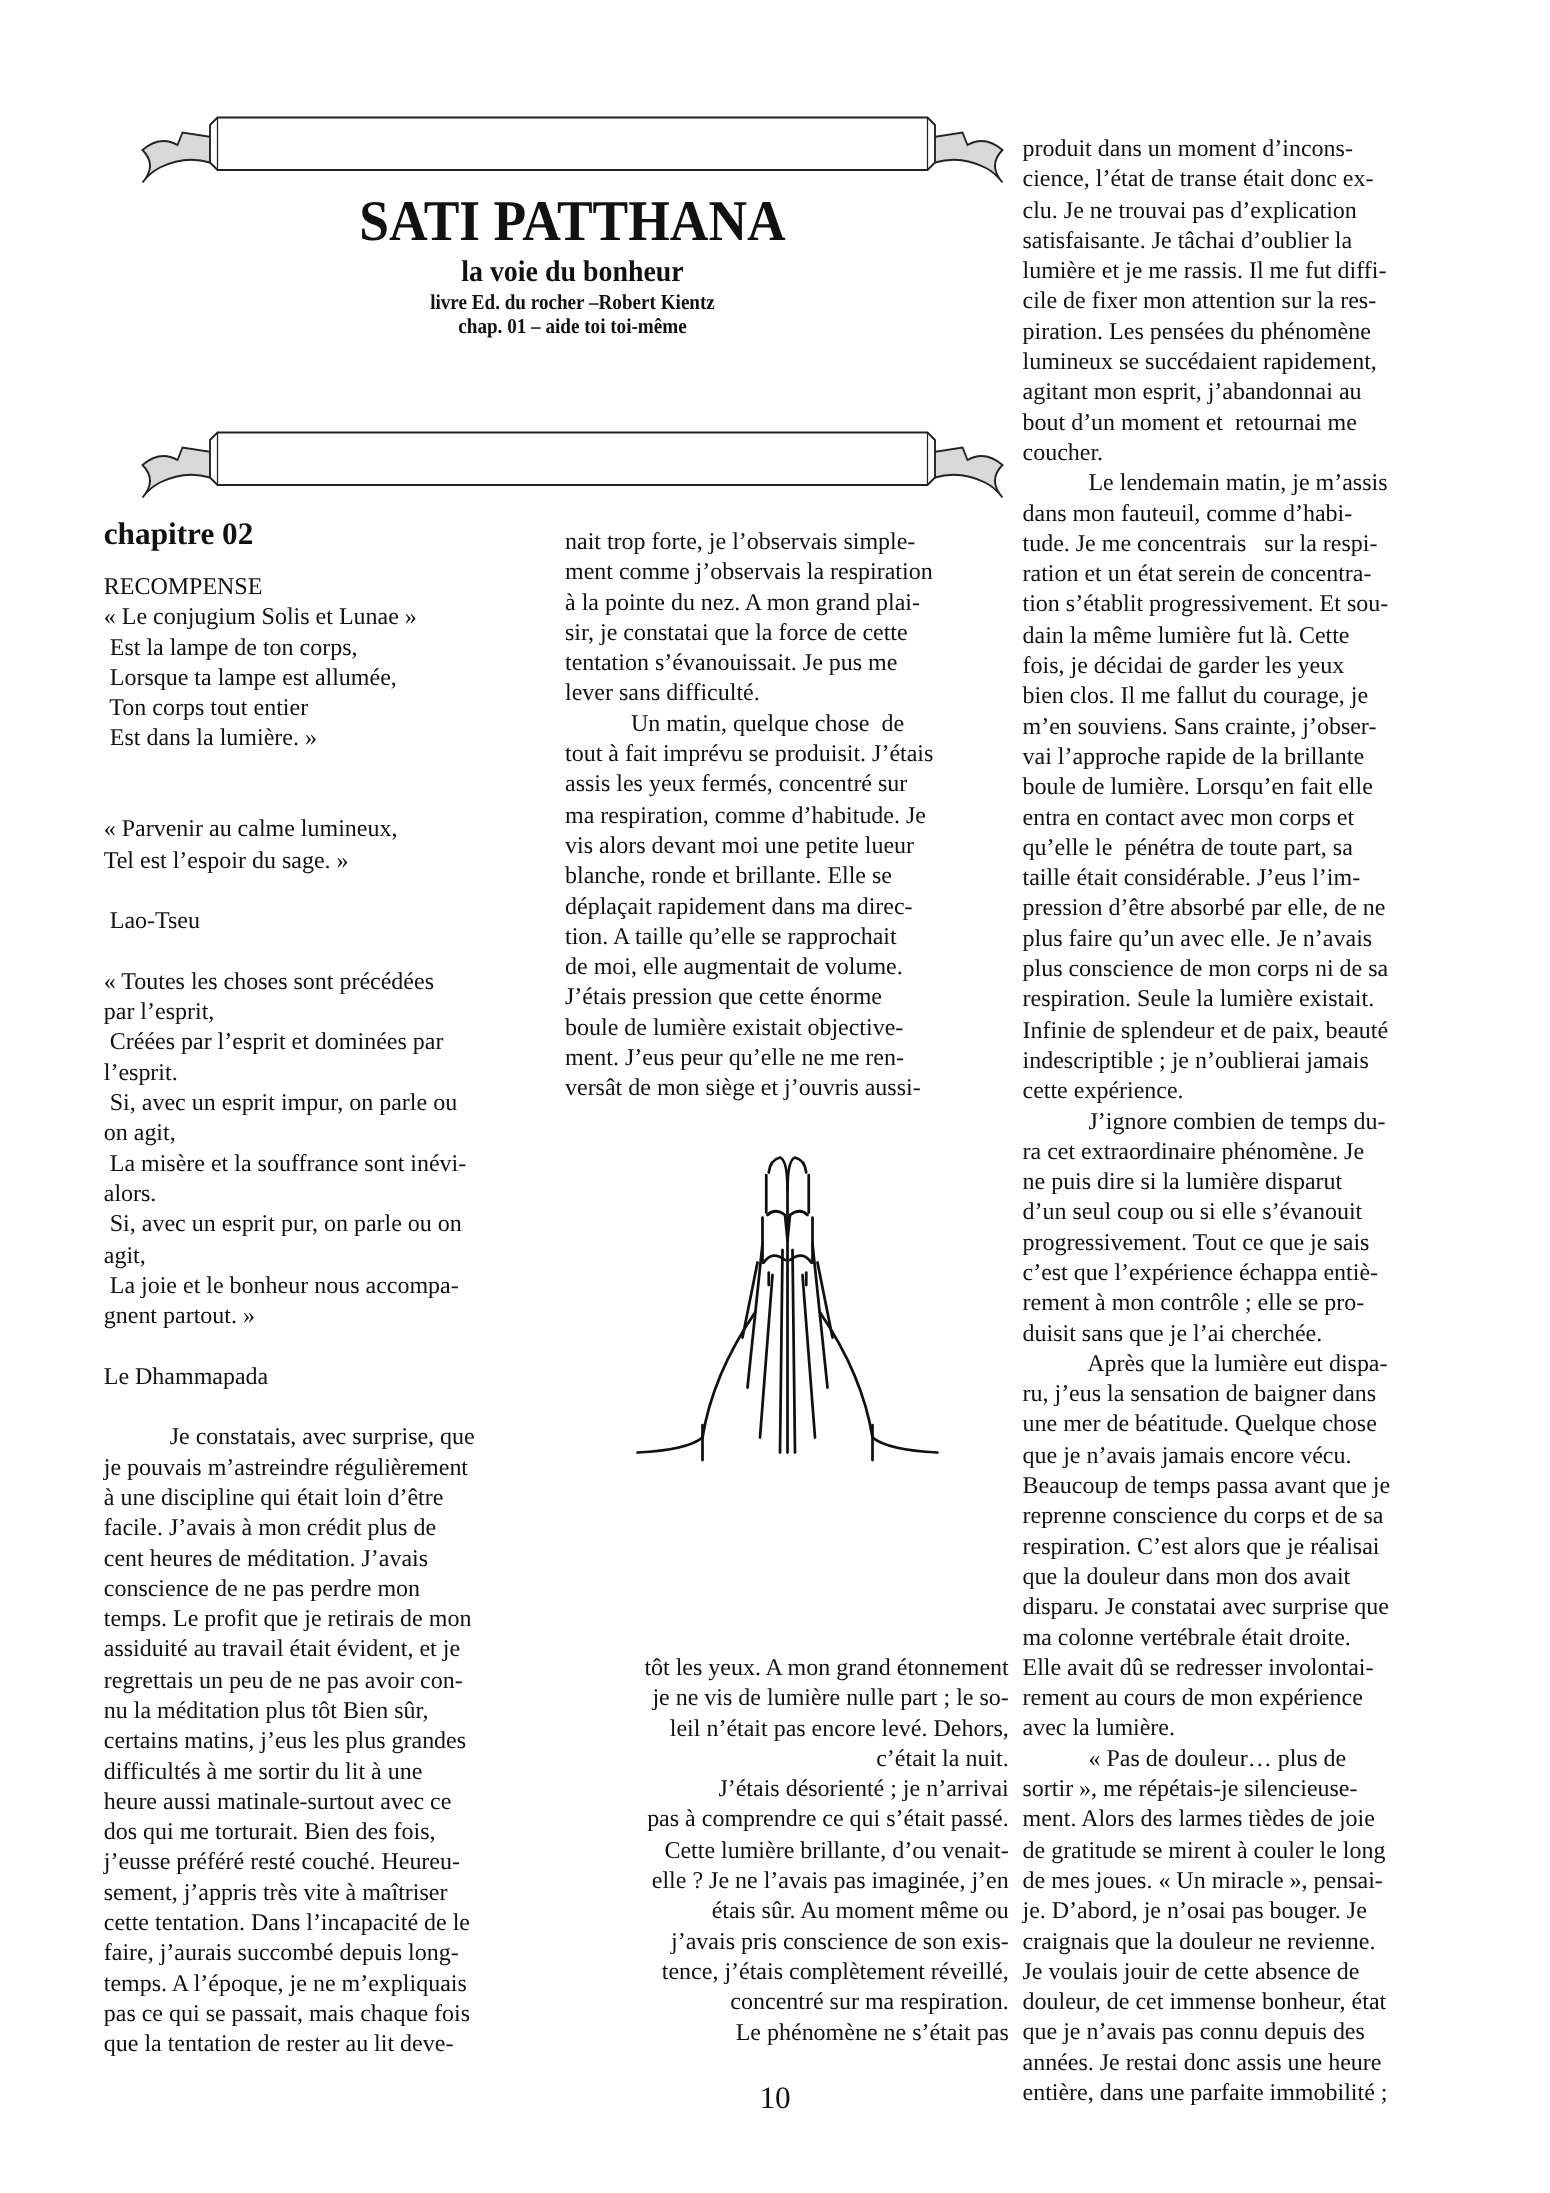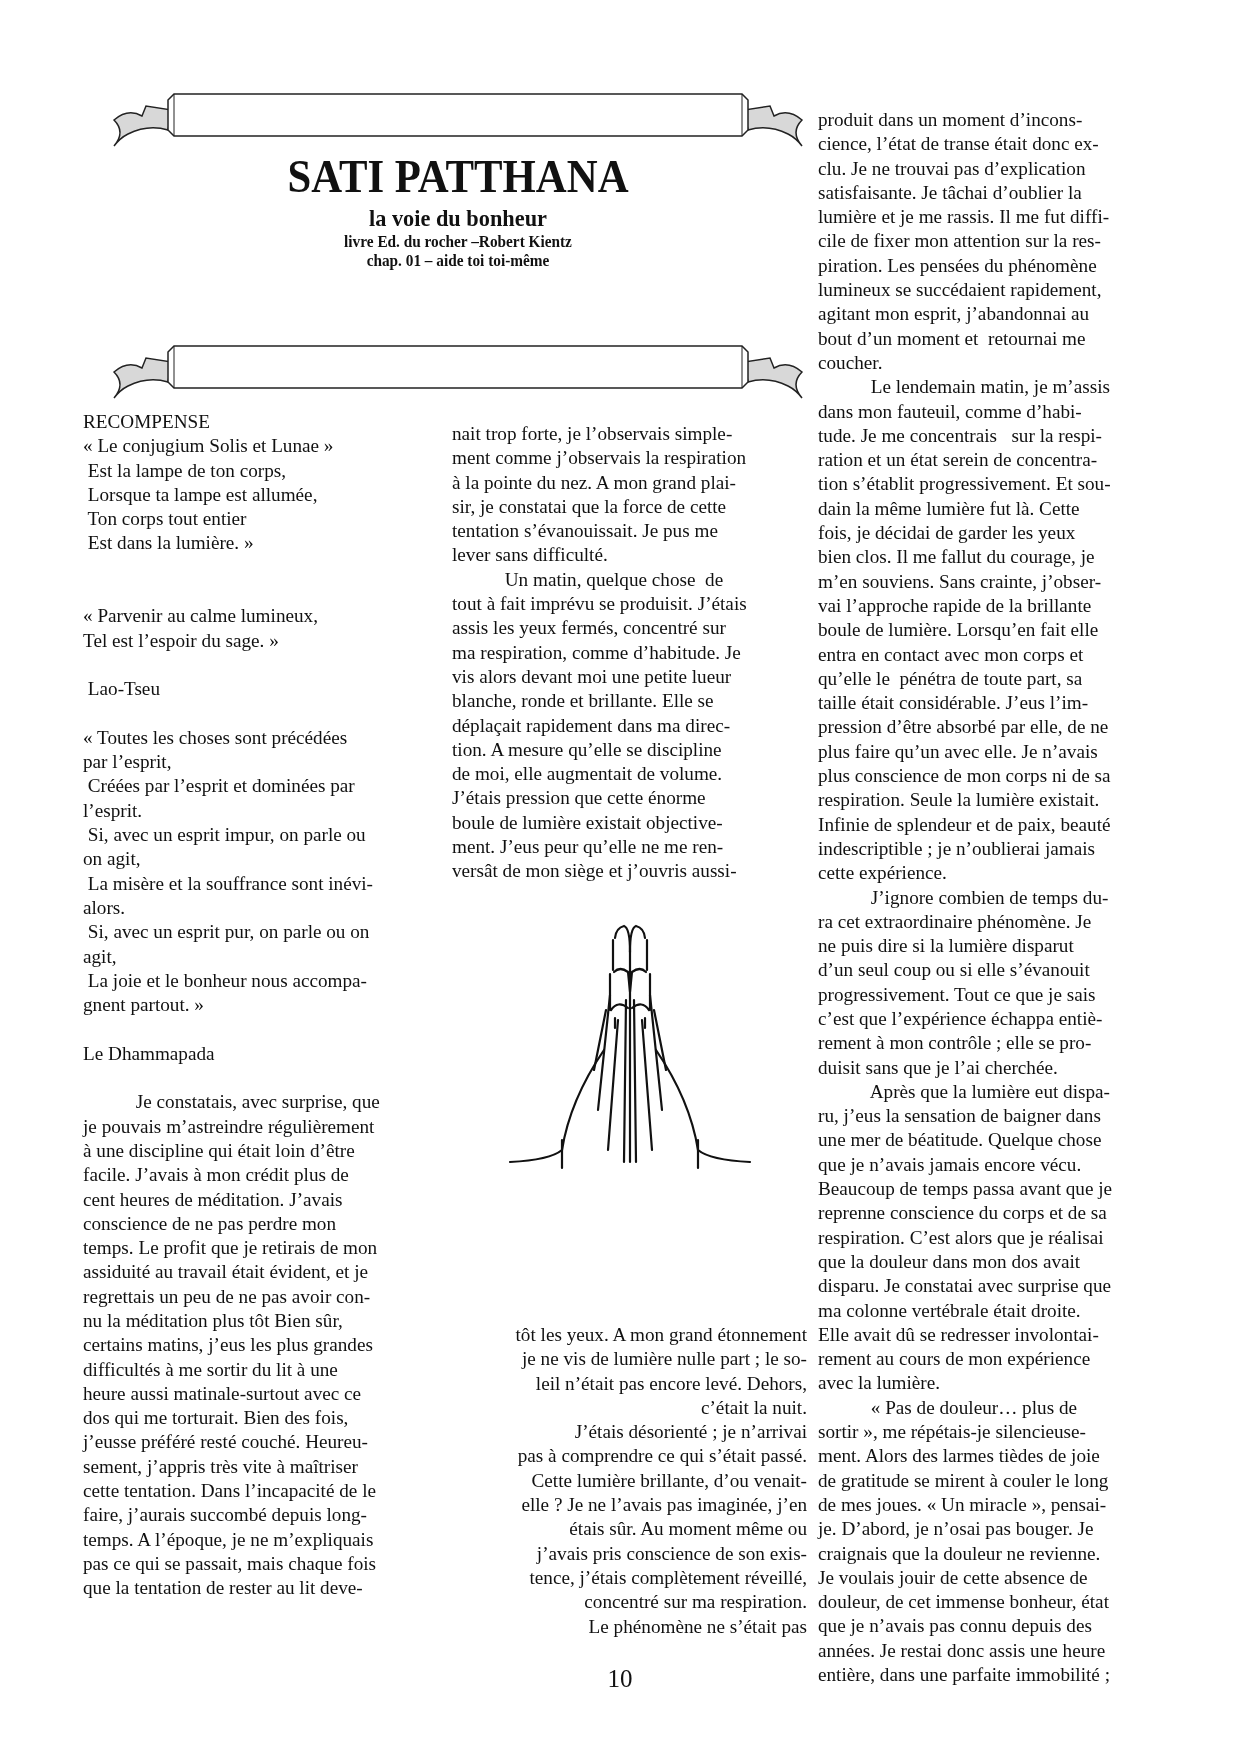--- a/index.html
+++ b/index.html
@@ -49,20 +49,21 @@
   <svg width="700" height="62" viewBox="0 0 700 62">
     <path d="M6,32 Q20,20 34,28 L38,18 L64,22 L60,42 Q40,36 20,46 Q12,50 6,58 Q18,44 6,32 Z" fill="#d8d8d8" stroke="#222" stroke-width="1.5"></path>
     <path d="M694,32 Q680,20 666,28 L662,18 L636,22 L640,42 Q660,36 680,46 Q688,50 694,58 Q682,44 694,32 Z" fill="#d8d8d8" stroke="#222" stroke-width="1.5"></path>
     <path d="M60,12 L66,6 L634,6 L640,12 L640,42 L634,48 L66,48 L60,42 Z" fill="#fff" stroke="#222" stroke-width="1.5"></path>
     <line x1="66" y1="6" x2="66" y2="48" stroke="#222" stroke-width="1"></line>
     <line x1="634" y1="6" x2="634" y2="48" stroke="#222" stroke-width="1"></line>
   </svg>
 </div>
 
 <div class="col" id="col-1">
+  <div class="chapter-heading">chapitre 02</div>
   <div id="col1-lines">
       <span class="line">RECOMPENSE</span>
       <span class="line">« Le conjugium Solis et Lunae »</span>
       <span class="line"> Est la lampe de ton corps,</span>
       <span class="line"> Lorsque ta lampe est allumée,</span>
       <span class="line"> Ton corps tout entier</span>
       <span class="line"> Est dans la lumière. »</span>
       <span class="line">&nbsp;</span>
       <span class="line">&nbsp;</span>
       <span class="line">« Parvenir au calme lumineux,</span>
@@ -117,21 +118,21 @@
       <span class="line">sir, je constatai que la force de cette</span>
       <span class="line">tentation s’évanouissait. Je pus me</span>
       <span class="line">lever sans difficulté.</span>
       <span class="line">           Un matin, quelque chose  de</span>
       <span class="line">tout à fait imprévu se produisit. J’étais</span>
       <span class="line">assis les yeux fermés, concentré sur</span>
       <span class="line">ma respiration, comme d’habitude. Je</span>
       <span class="line">vis alors devant moi une petite lueur</span>
       <span class="line">blanche, ronde et brillante. Elle se</span>
       <span class="line">déplaçait rapidement dans ma direc-</span>
-      <span class="line">tion. A mesure qu’elle se discipline</span>
+      <span class="line">tion. A taille qu’elle se rapprochait</span>
       <span class="line">de moi, elle augmentait de volume.</span>
       <span class="line">J’étais pression que cette énorme</span>
       <span class="line">boule de lumière existait objective-</span>
       <span class="line">ment. J’eus peur qu’elle ne me ren-</span>
       <span class="line">versât de mon siège et j’ouvris aussi-</span>
     </div>
 </div>
 
 <div class="figure">
   <svg width="320" height="280" viewBox="0 0 320 280" fill="none" stroke="#111" stroke-width="2.2" stroke-linecap="round">

